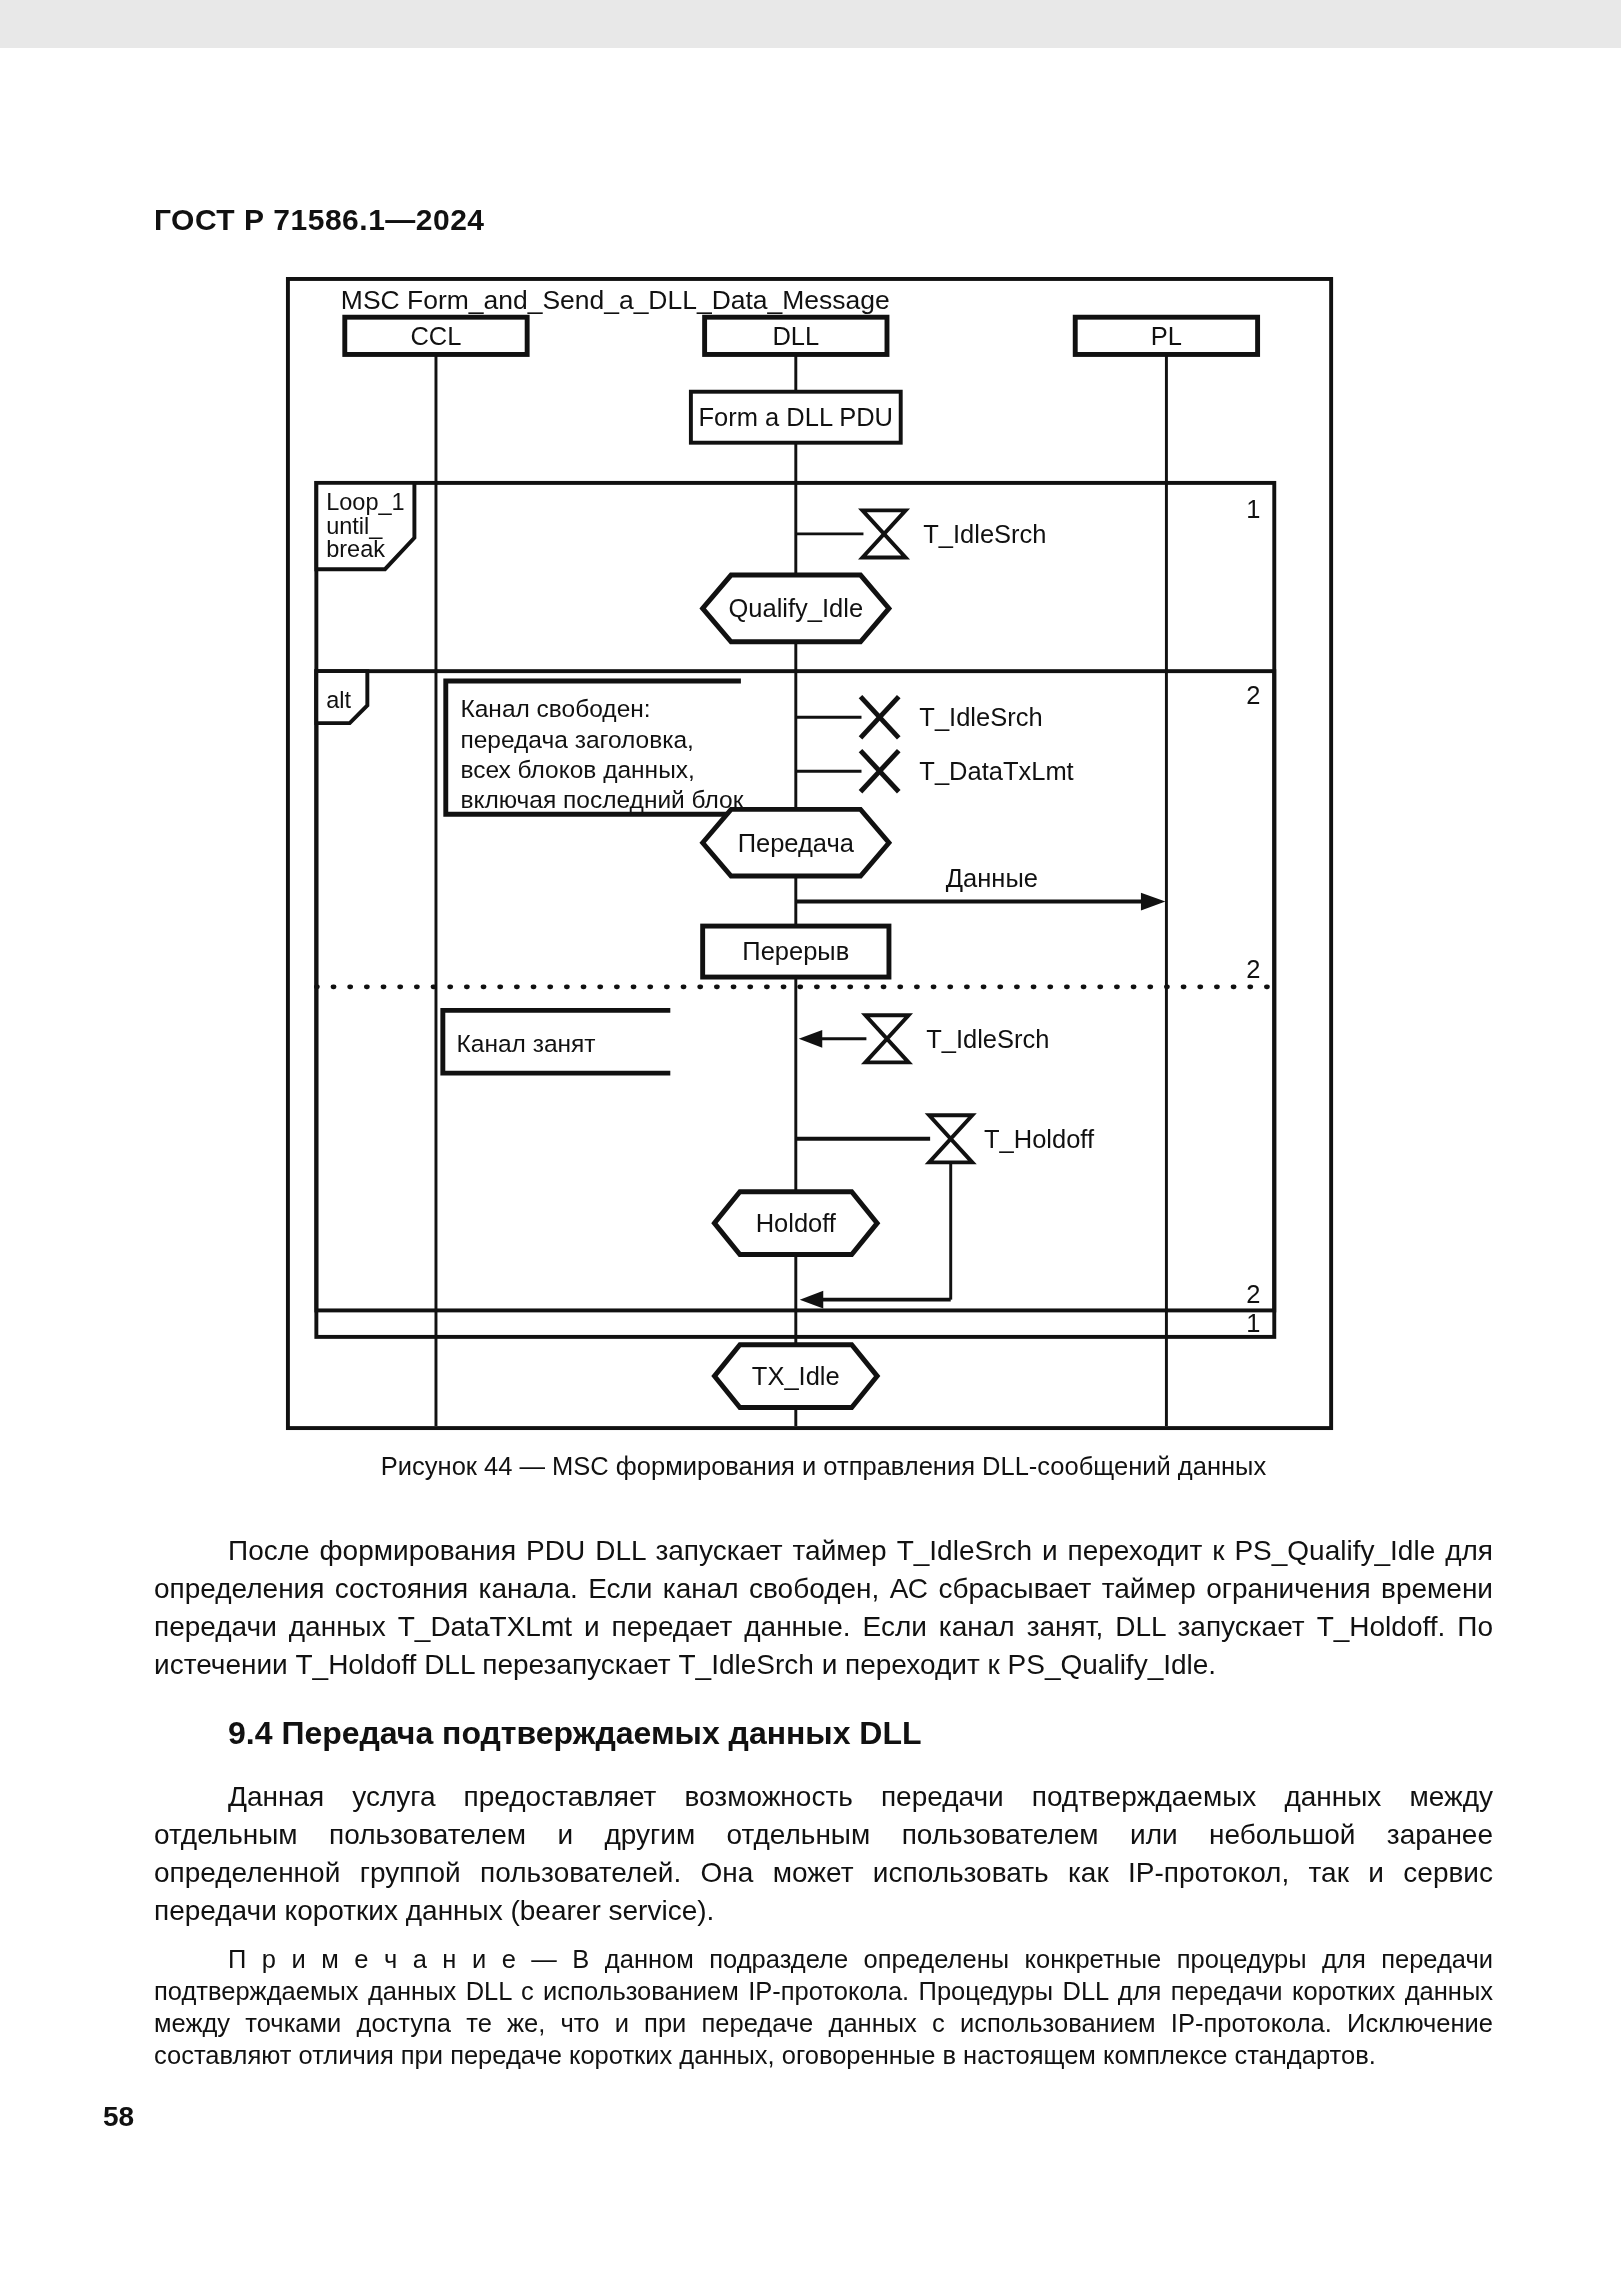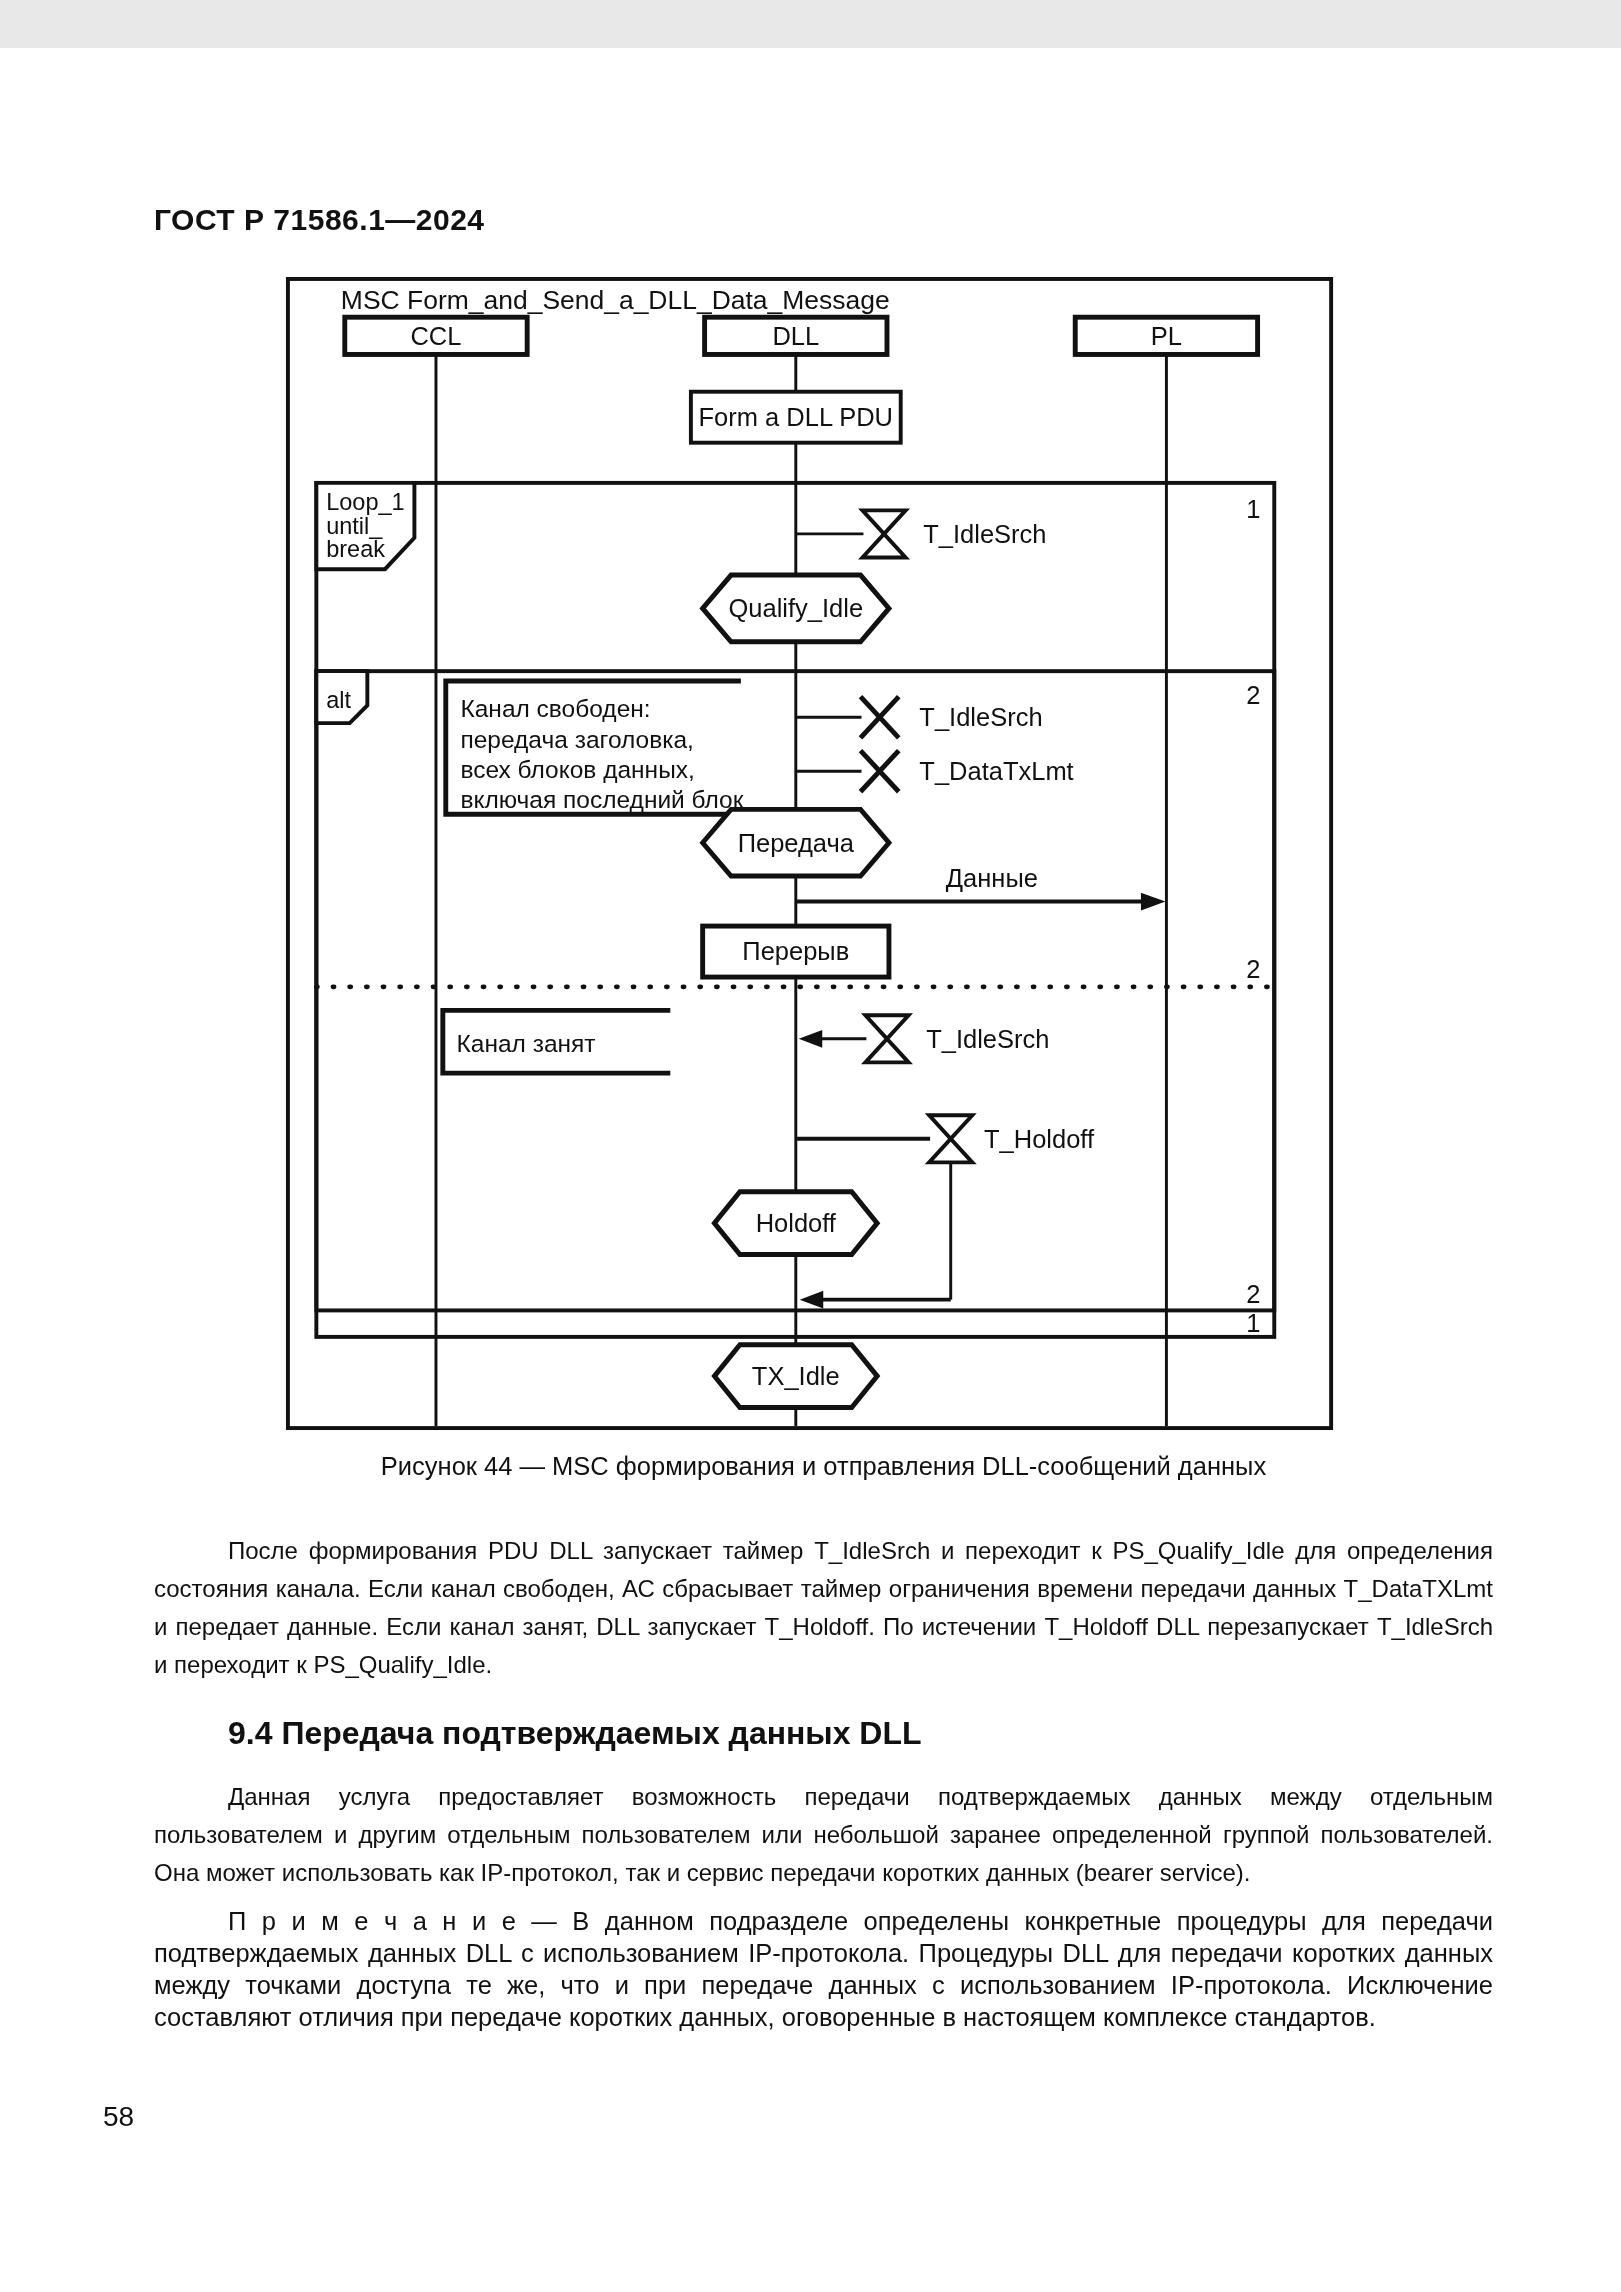--- a/index.html
+++ b/index.html
@@ -18,34 +18,34 @@
   }
   .diagram{position:absolute;left:284px;top:228px;}
   .diagram text{fill:#111;}
   .textflow{
     position:absolute;left:154px;top:1404px;width:1339px;
   }
   .caption{
     font-size:25.5px;text-align:center;margin:0 0 51px 0;
   }
   .body-p{
-    font-size:24px;line-height:38px;text-align:justify;
+    font-size:28px;line-height:38px;text-align:justify;
     text-indent:74px;margin:0;
   }
   .section-heading{
     font-size:32px;font-weight:bold;text-indent:74px;
     margin:31px 0 25.5px 0;
   }
   .p-after{margin-bottom:3.9px;}
   .note-p{
     font-size:25.5px;line-height:32px;text-align:justify;
     text-indent:74px;margin:13.7px 0 15.7px 0;
   }
   .page-number{
-    position:absolute;left:103px;top:2053px;font-size:28px;
+    position:absolute;left:103px;top:2053px;font-size:28px;font-weight:bold;
   }
 </style>
 </head>
 <body>
 
 <div class="page">
 
   <div class="doc-header">ГОСТ Р 71586.1—2024</div>
 
   <svg class="diagram" width="1054" height="1157" viewBox="0 0 1075 1180">

